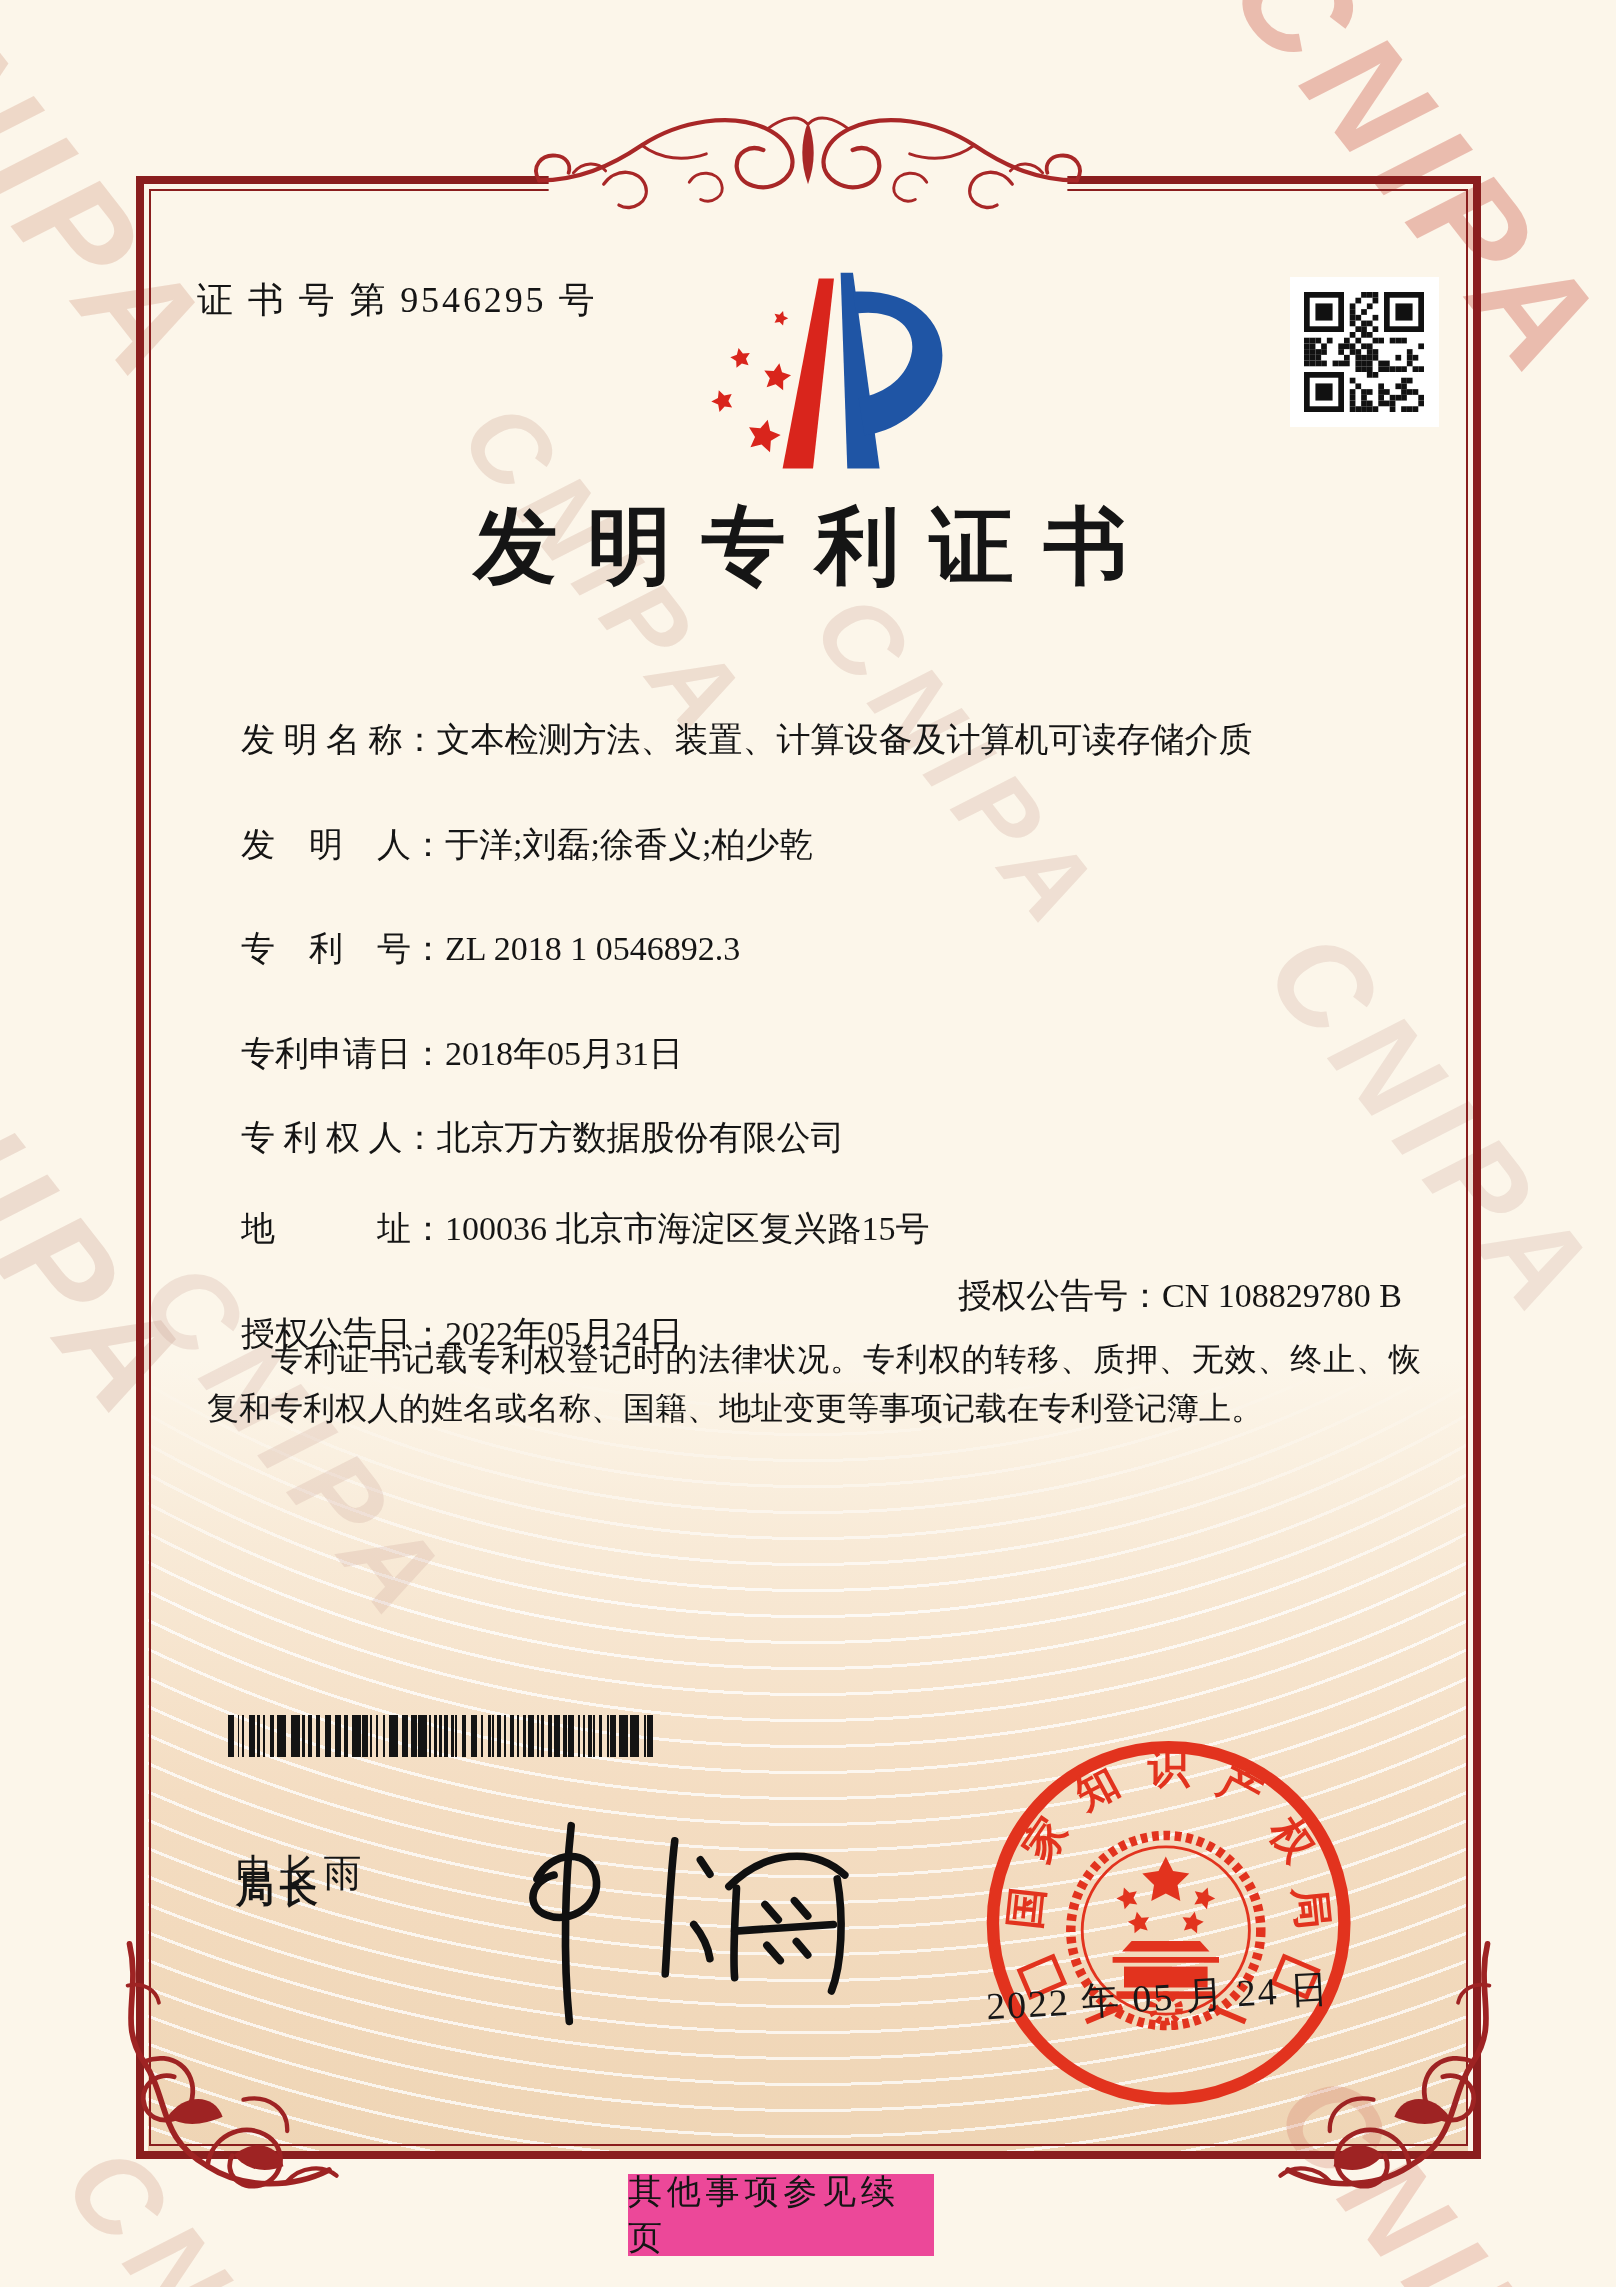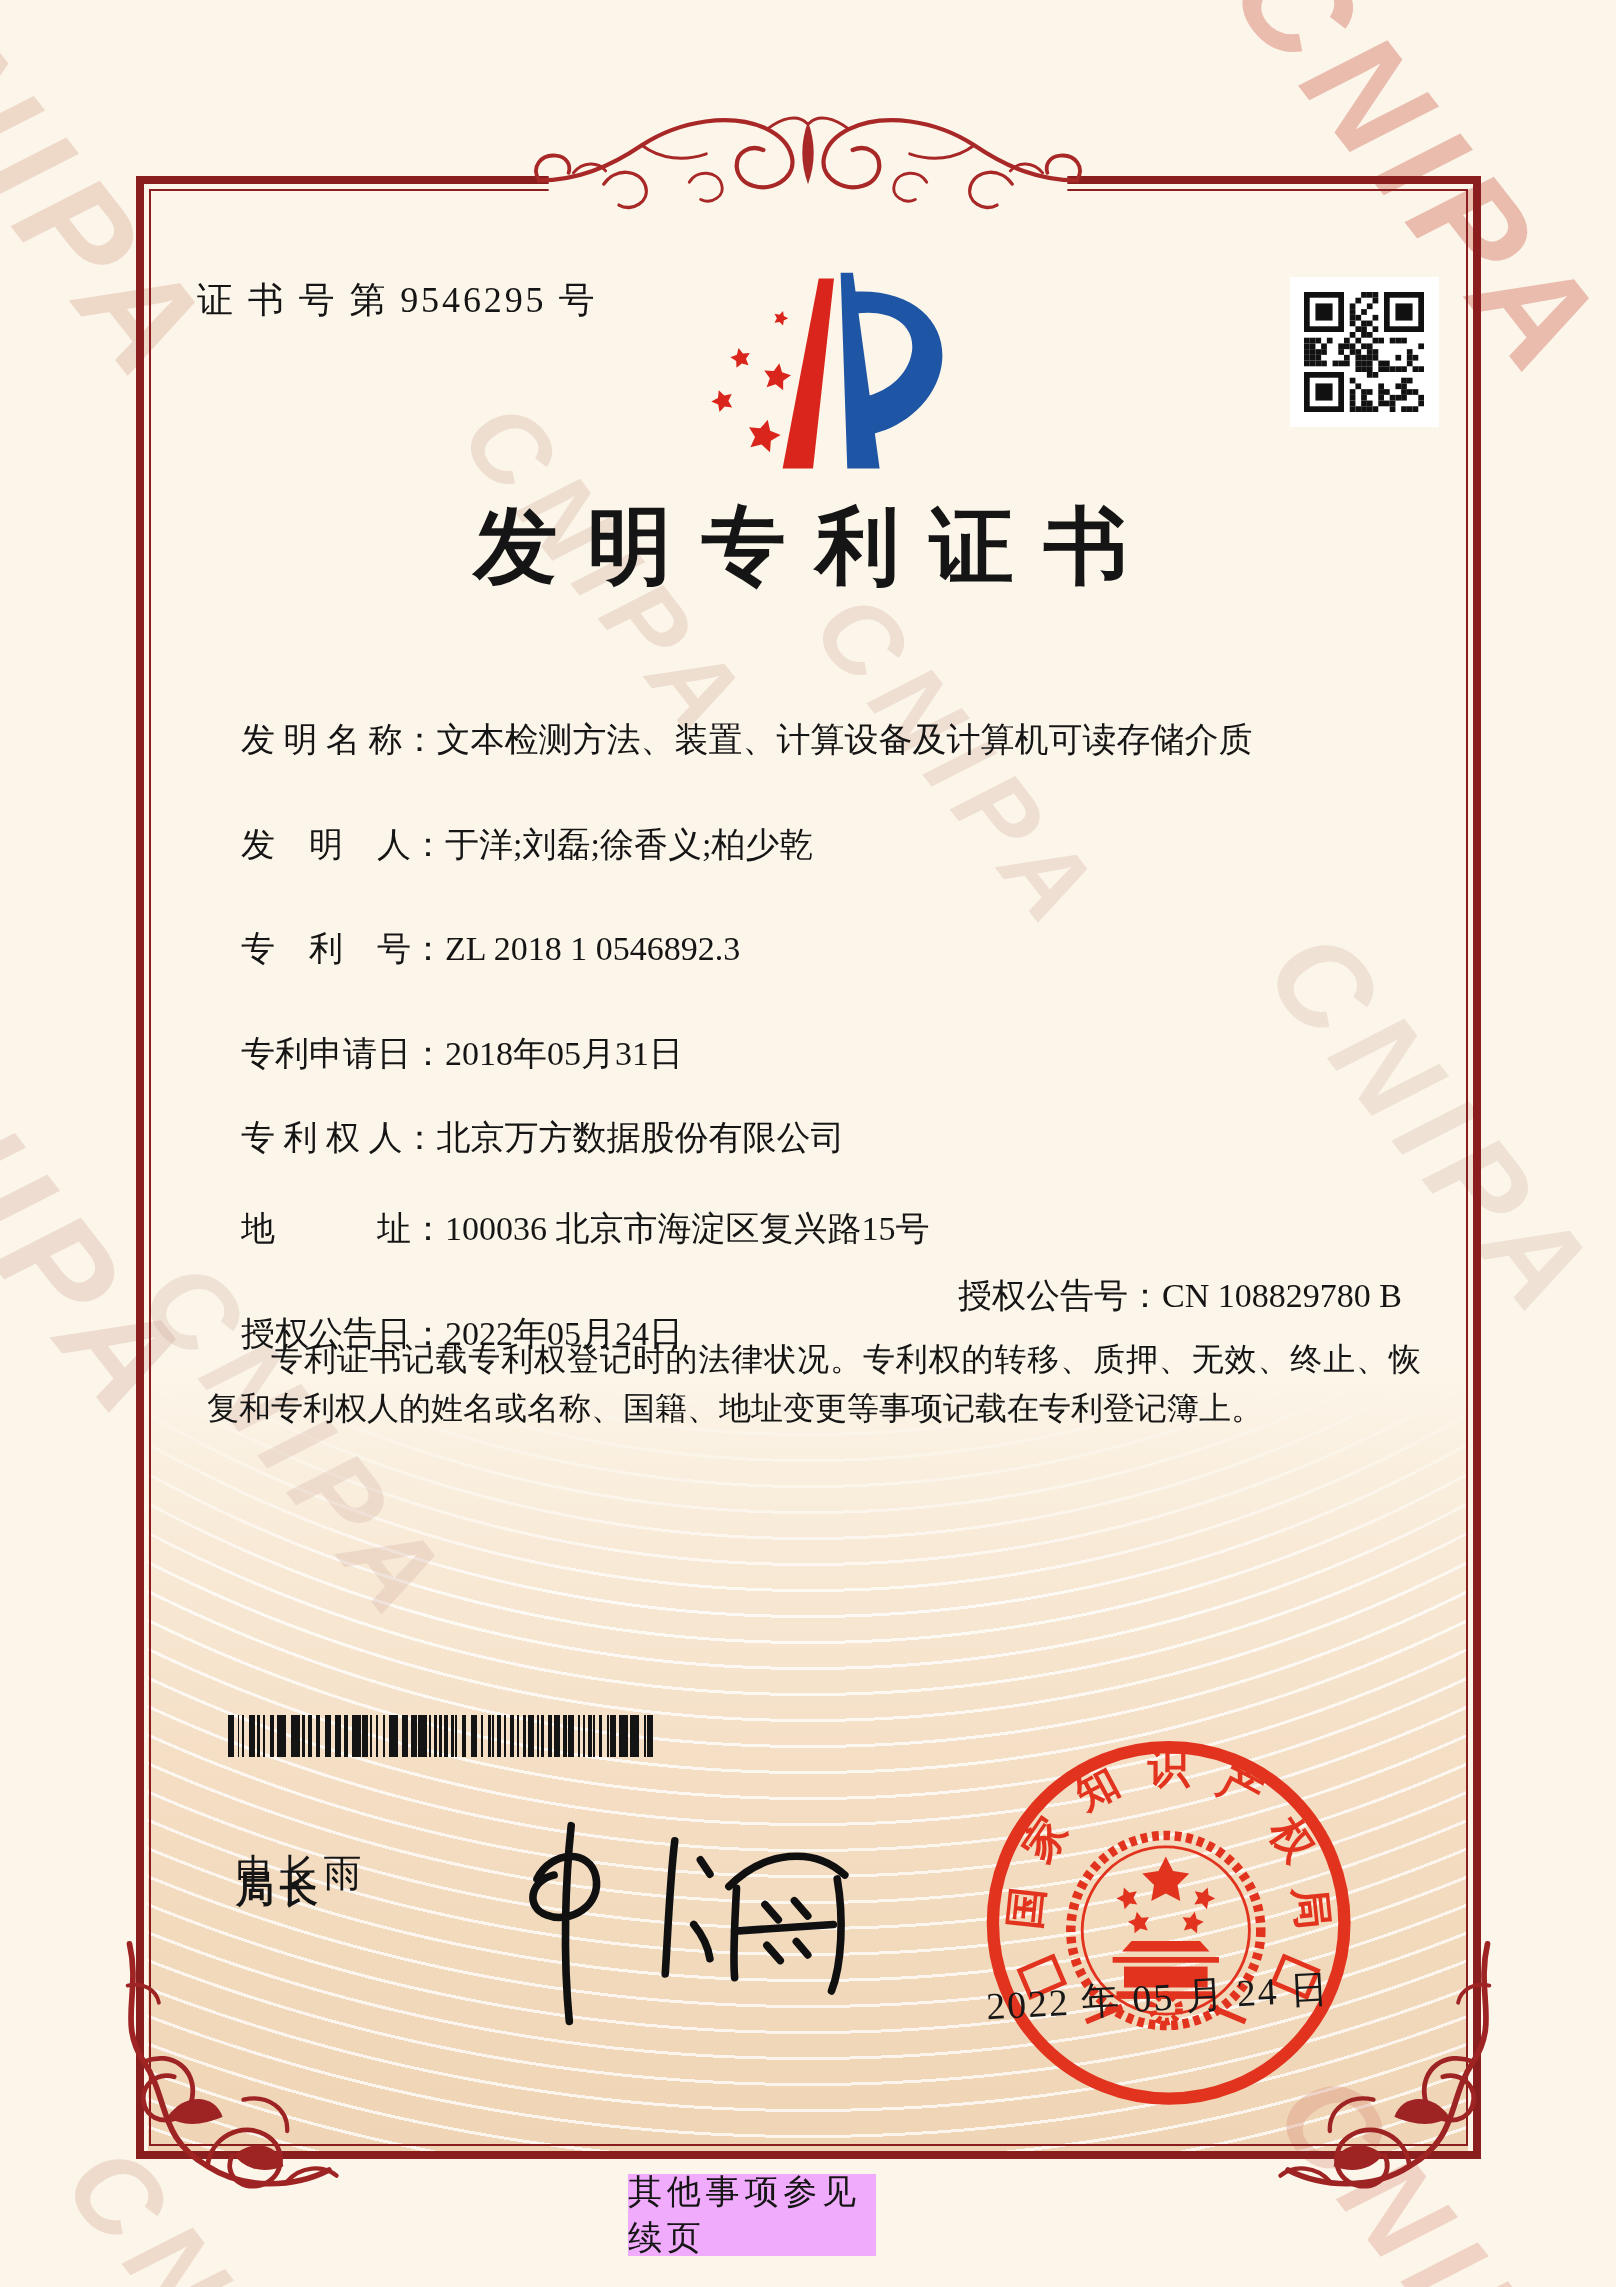--- a/index.html
+++ b/index.html
@@ -53,21 +53,21 @@
                font-family:"Liberation Sans","DejaVu Sans",sans-serif; letter-spacing:5.7px; z-index:4; }
   .sig-name  { position:absolute; left:236px; top:1848px; font-size:38px; font-weight:normal;
                font-family:"Liberation Sans","DejaVu Sans",sans-serif; letter-spacing:5.7px; z-index:4; }
   .signature { position:absolute; left:480px; top:1812px; z-index:4; }
 
   .seal { position:absolute; left:972px; top:1712px; z-index:5; }
 
   .pageno { position:absolute; left:0; right:68px; top:2091px; text-align:center;
             font-size:30px; letter-spacing:3.8px; z-index:4; }
 
-  .note { position:absolute; left:628px; top:2174px; width:248px; height:82px; background:#f0abfc;
+  .note { position:absolute; left:628px; top:2174px; width:306px; height:82px; background:#ec4899;
           display:flex; align-items:center; justify-content:center; font-size:34px;
           letter-spacing:4.8px; z-index:4; }
 </style>
 </head>
 <body>
 
 <div class="page">
 
   <div class="warm-zone"></div>
 

